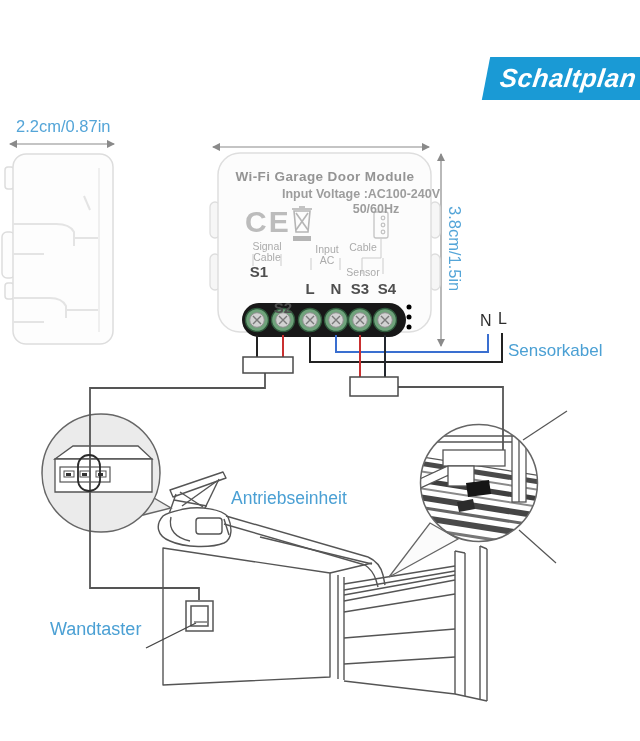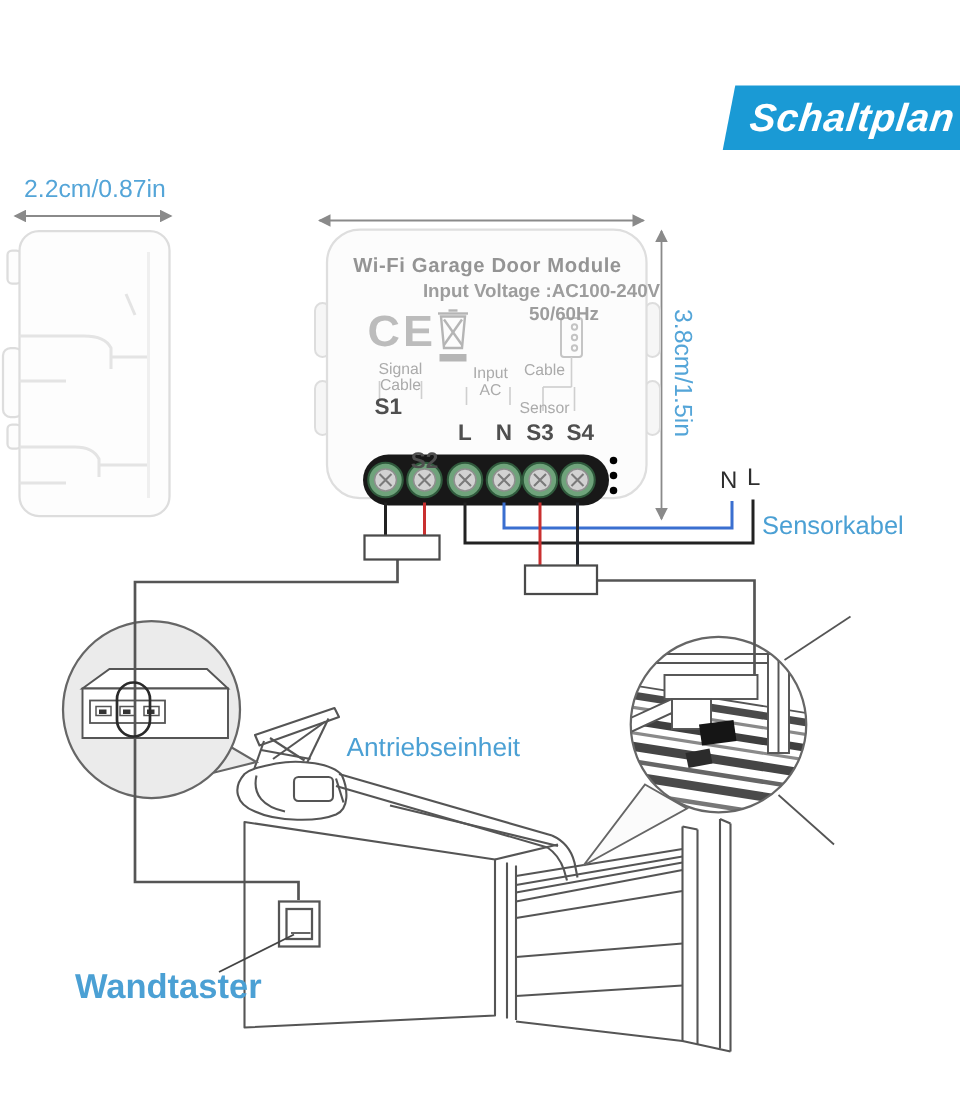--- a/index.html
+++ b/index.html
@@ -276,15 +276,15 @@
 <div class="term" style="left:299px;top:280px;">L</div>
 <div class="term" style="left:325px;top:280px;">N</div>
 <div class="term" style="left:349px;top:280px;">S3</div>
 <div class="term" style="left:374px;top:280px;text-align:right;">S4</div>
 
 <div class="nl" style="left:480px;top:312px;">N</div>
 <div class="nl" style="left:498px;top:310px;">L</div>
 <div class="lbl" style="left:508px;top:341px;font-size:17px;">Sensorkabel</div>
 
 <div class="lbl" style="left:231px;top:488px;font-size:17.5px;">Antriebseinheit</div>
-<div class="lbl" style="left:50px;top:644px;font-size:23px;font-weight:bold;">Wandtaster</div>
+<div class="lbl" style="left:50px;top:619px;font-size:18px;">Wandtaster</div>
 
 </div>
 
 </body></html>

